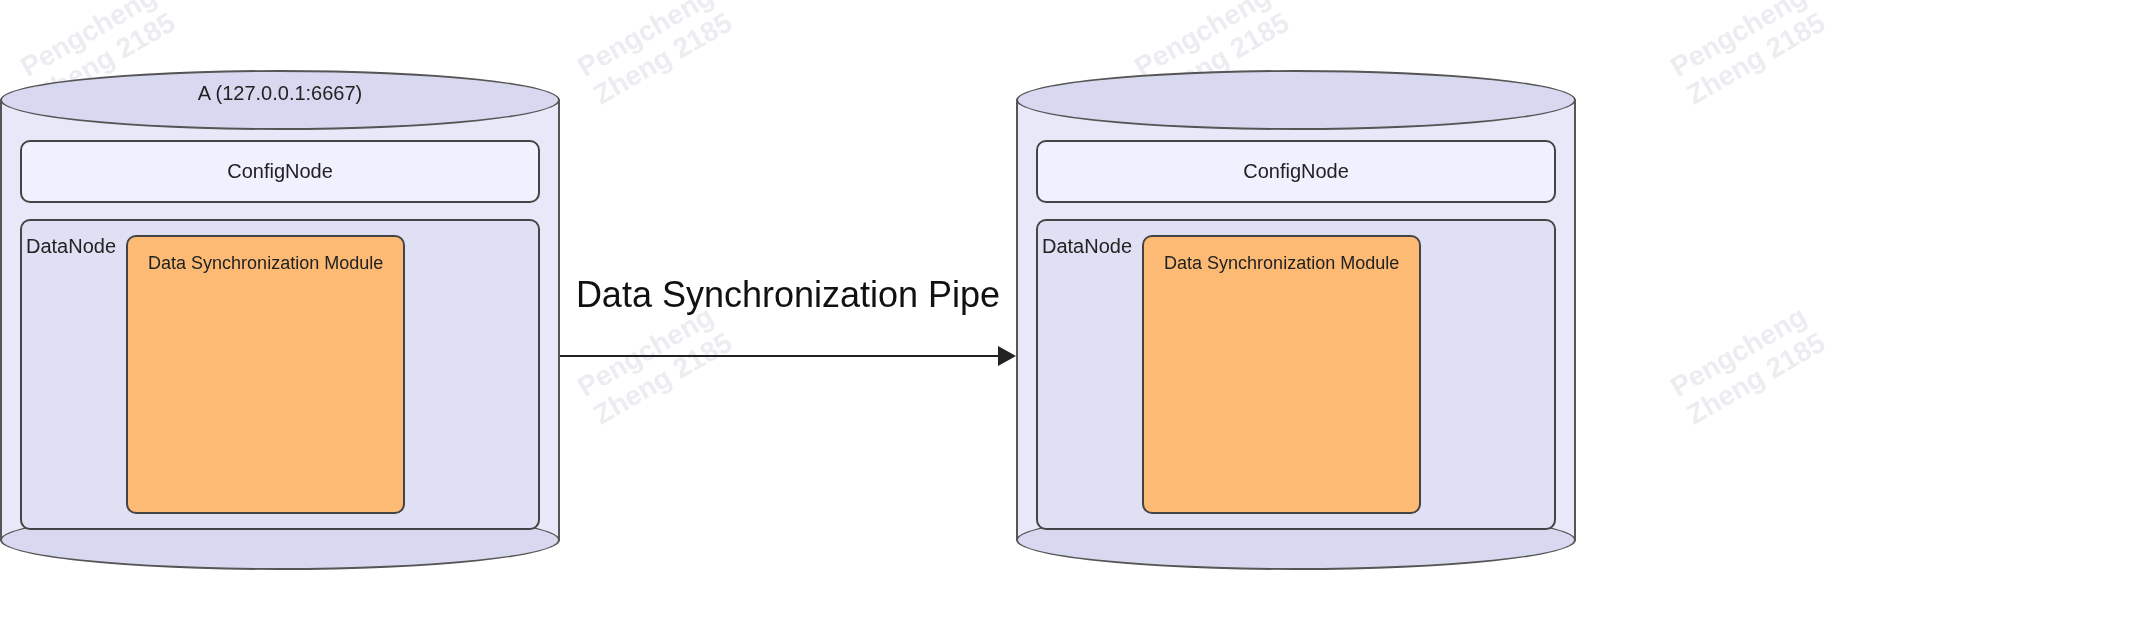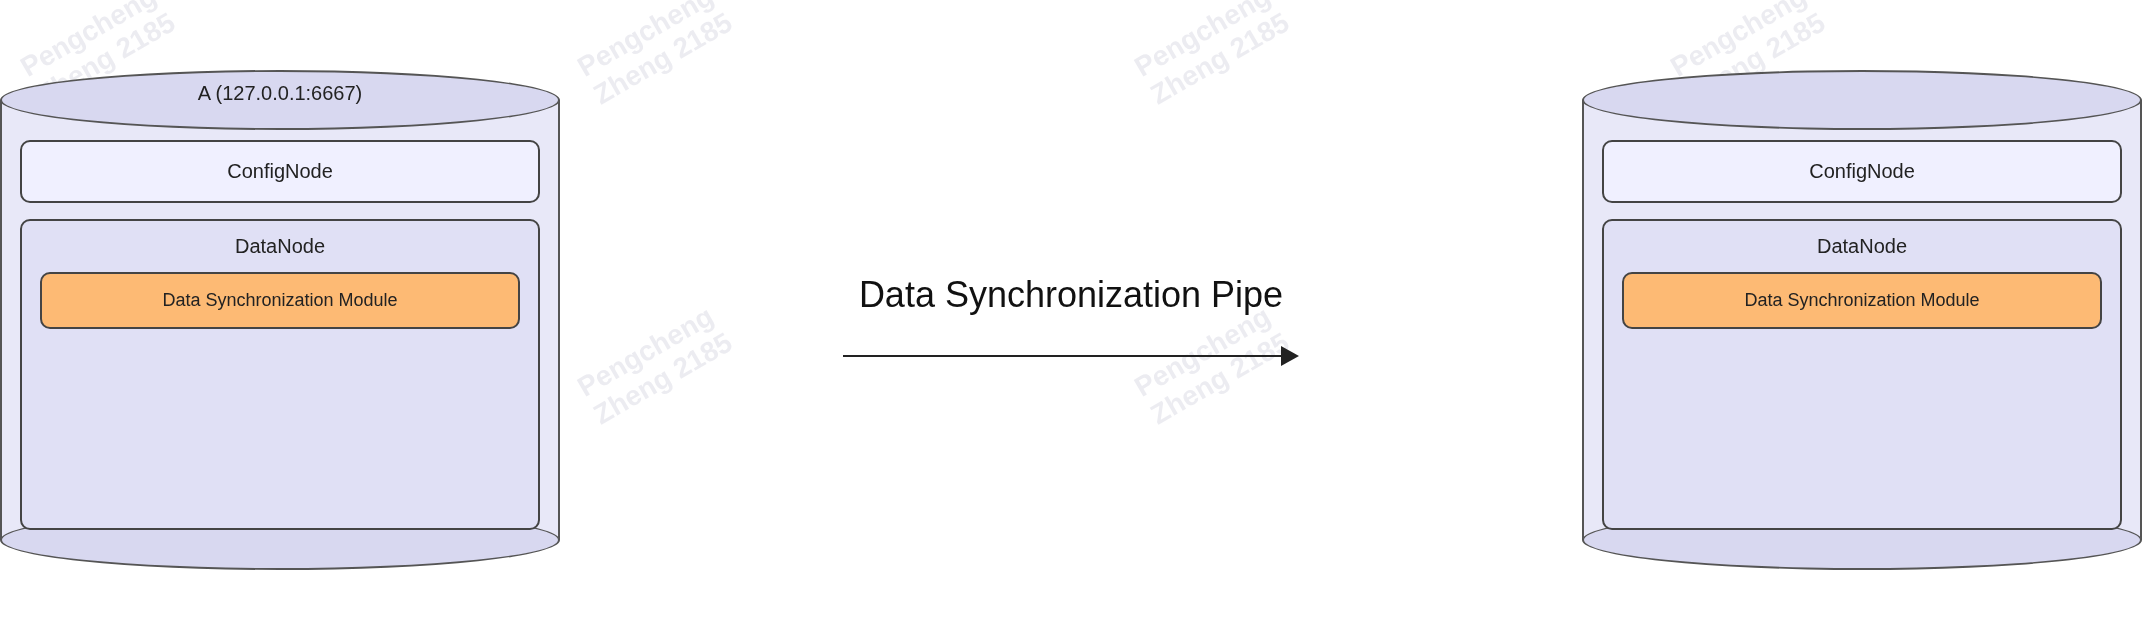--- a/index.html
+++ b/index.html
@@ -23,21 +23,21 @@
       font-weight: bold;
       pointer-events: none;
       user-select: none;
       transform: rotate(-30deg);
       white-space: nowrap;
     }
 
     .diagram-container {
       display: flex;
       align-items: center;
-      justify-content: space-between;
+      justify-content: flex-start;
       width: 100%;
       height: 100%;
       gap: 0;
       position: relative;
     }
 
     
     .cylinder {
       position: relative;
       width: 560px;
@@ -127,23 +127,23 @@
       padding: 18px 12px;
       text-align: center;
       font-size: 20px;
       color: #222;
     }
 
     .data-node-box {
       background: #e0e0f5;
       border: 2px solid #444;
       border-radius: 10px;
-      padding: 14px 18px;
-      display: flex;
-      flex-direction: column;
+      padding: 14px 4px;
+      display: flex;
+      flex-direction: row;
       gap: 10px;
       flex: 1;
     }
 
     .data-node-label {
       font-size: 20px;
       color: #222;
       text-align: center;
       margin-bottom: 4px;
     }

